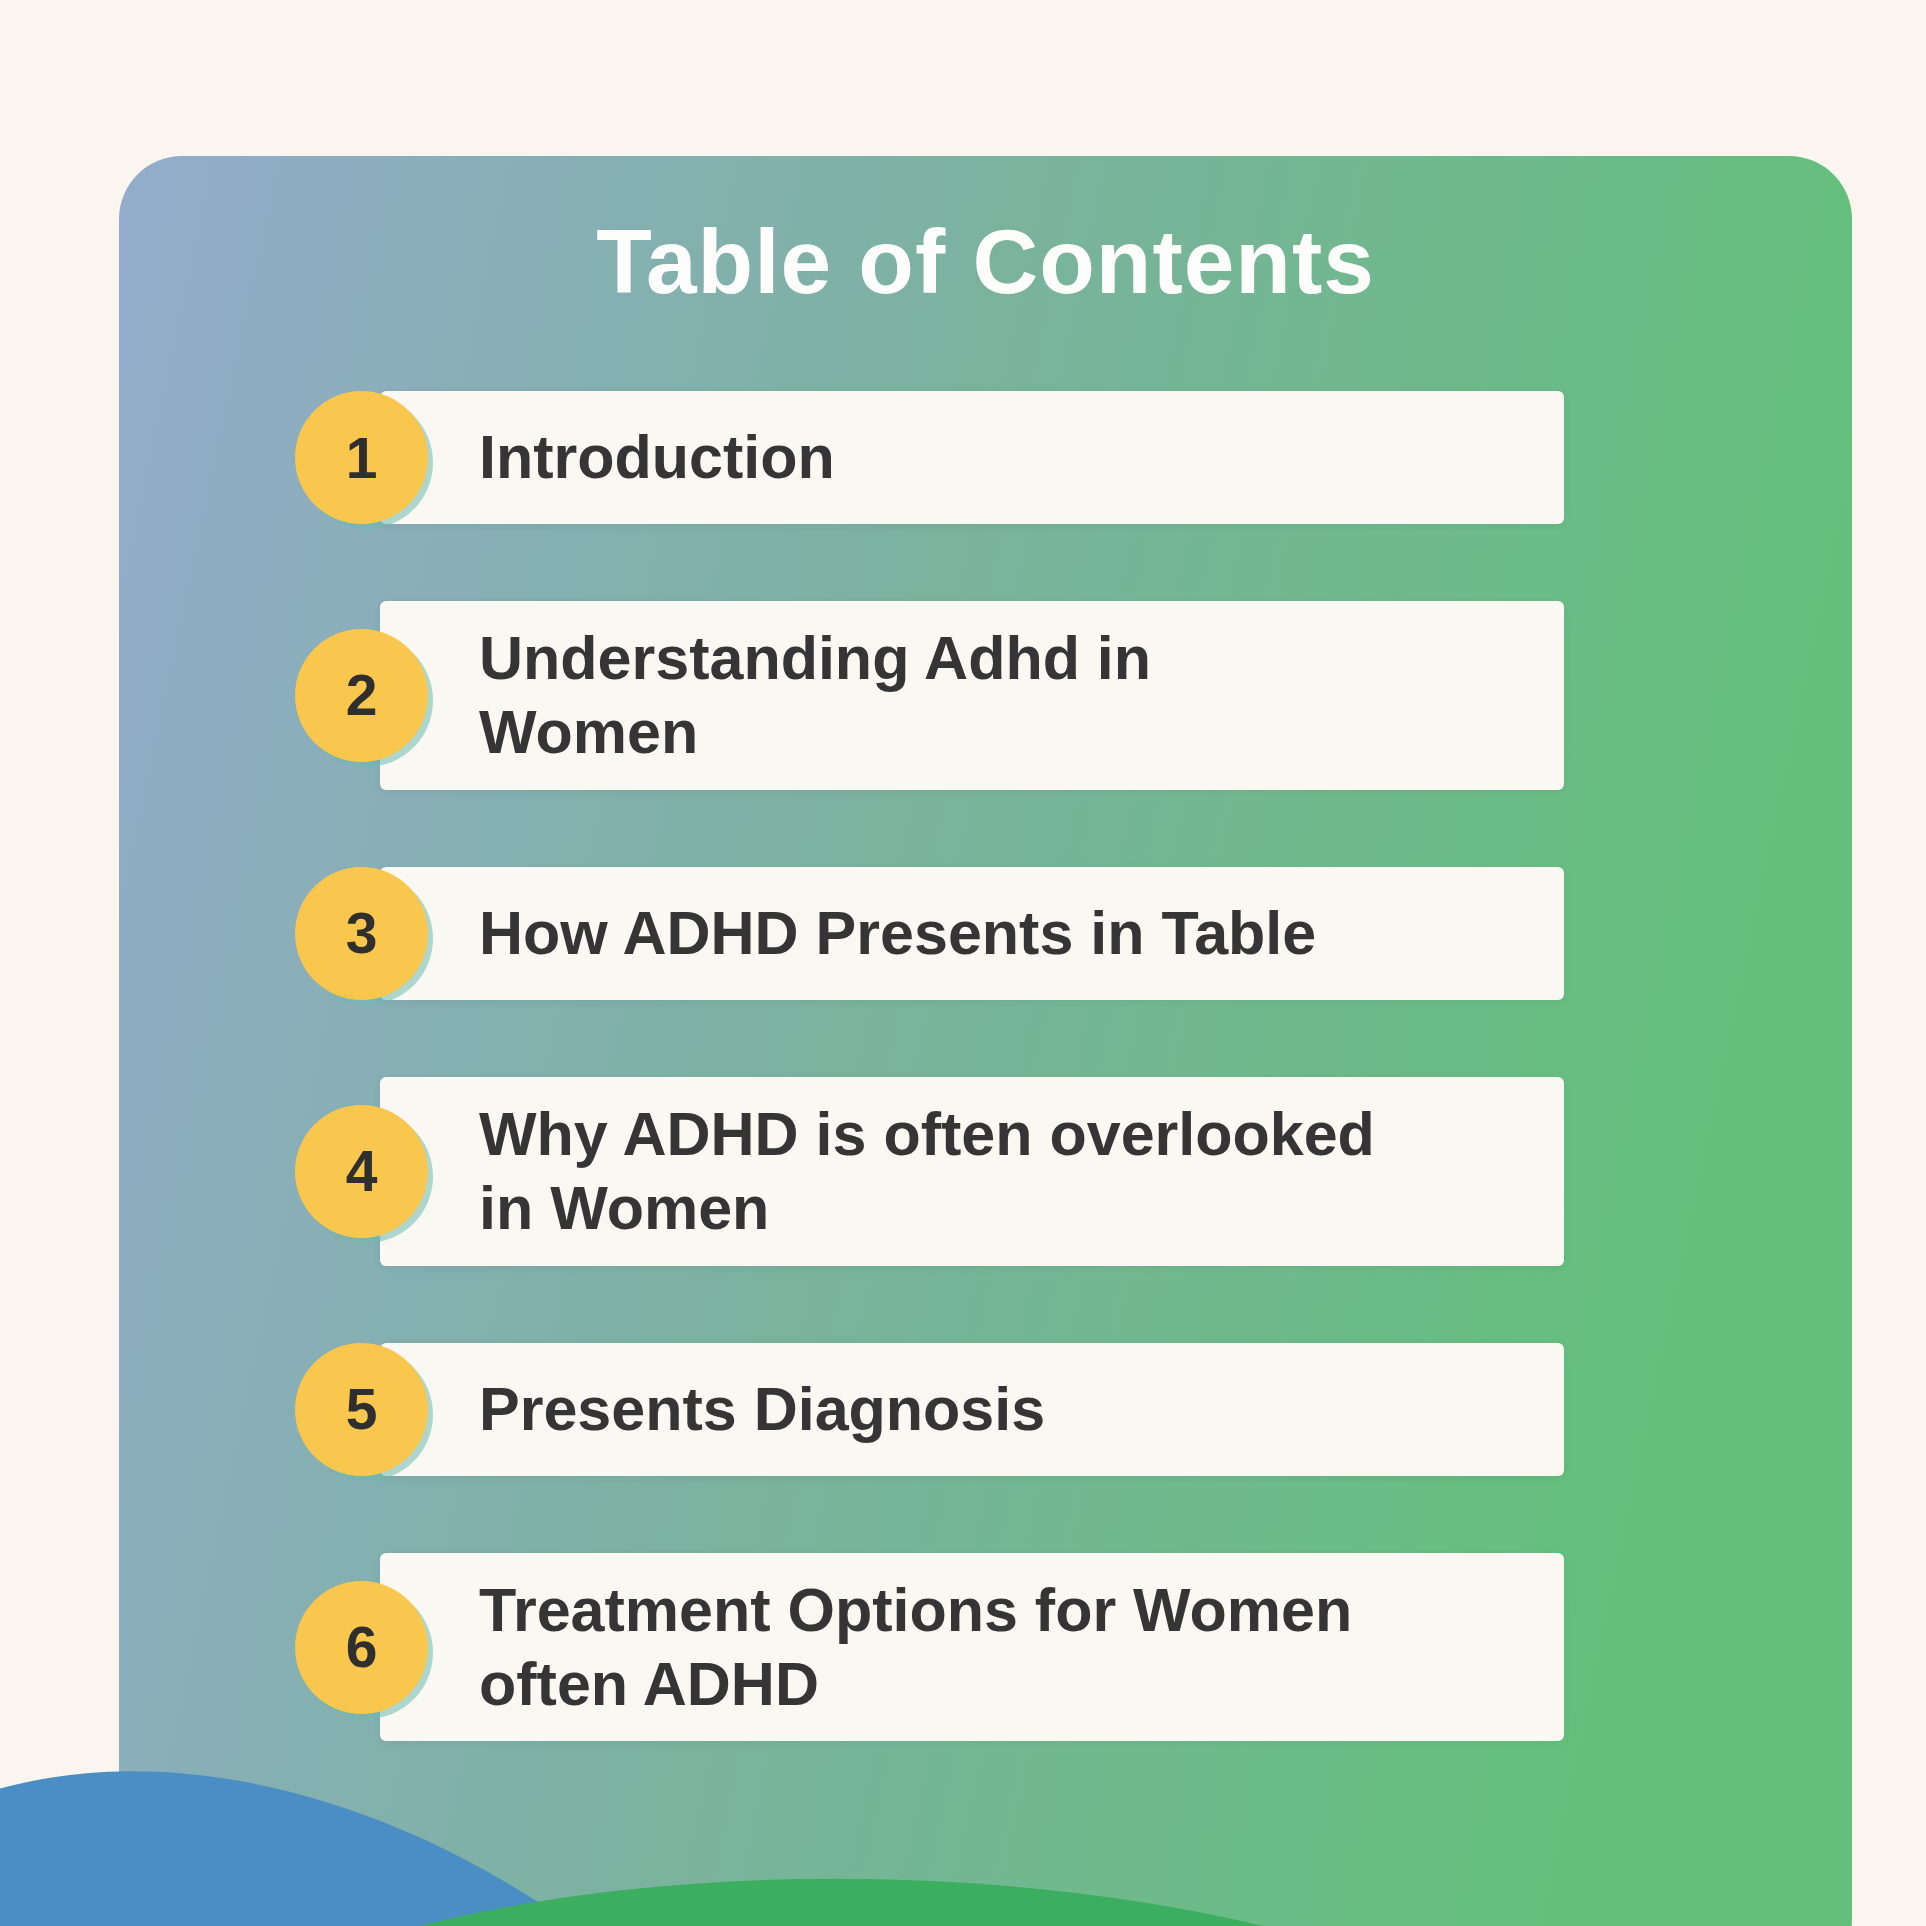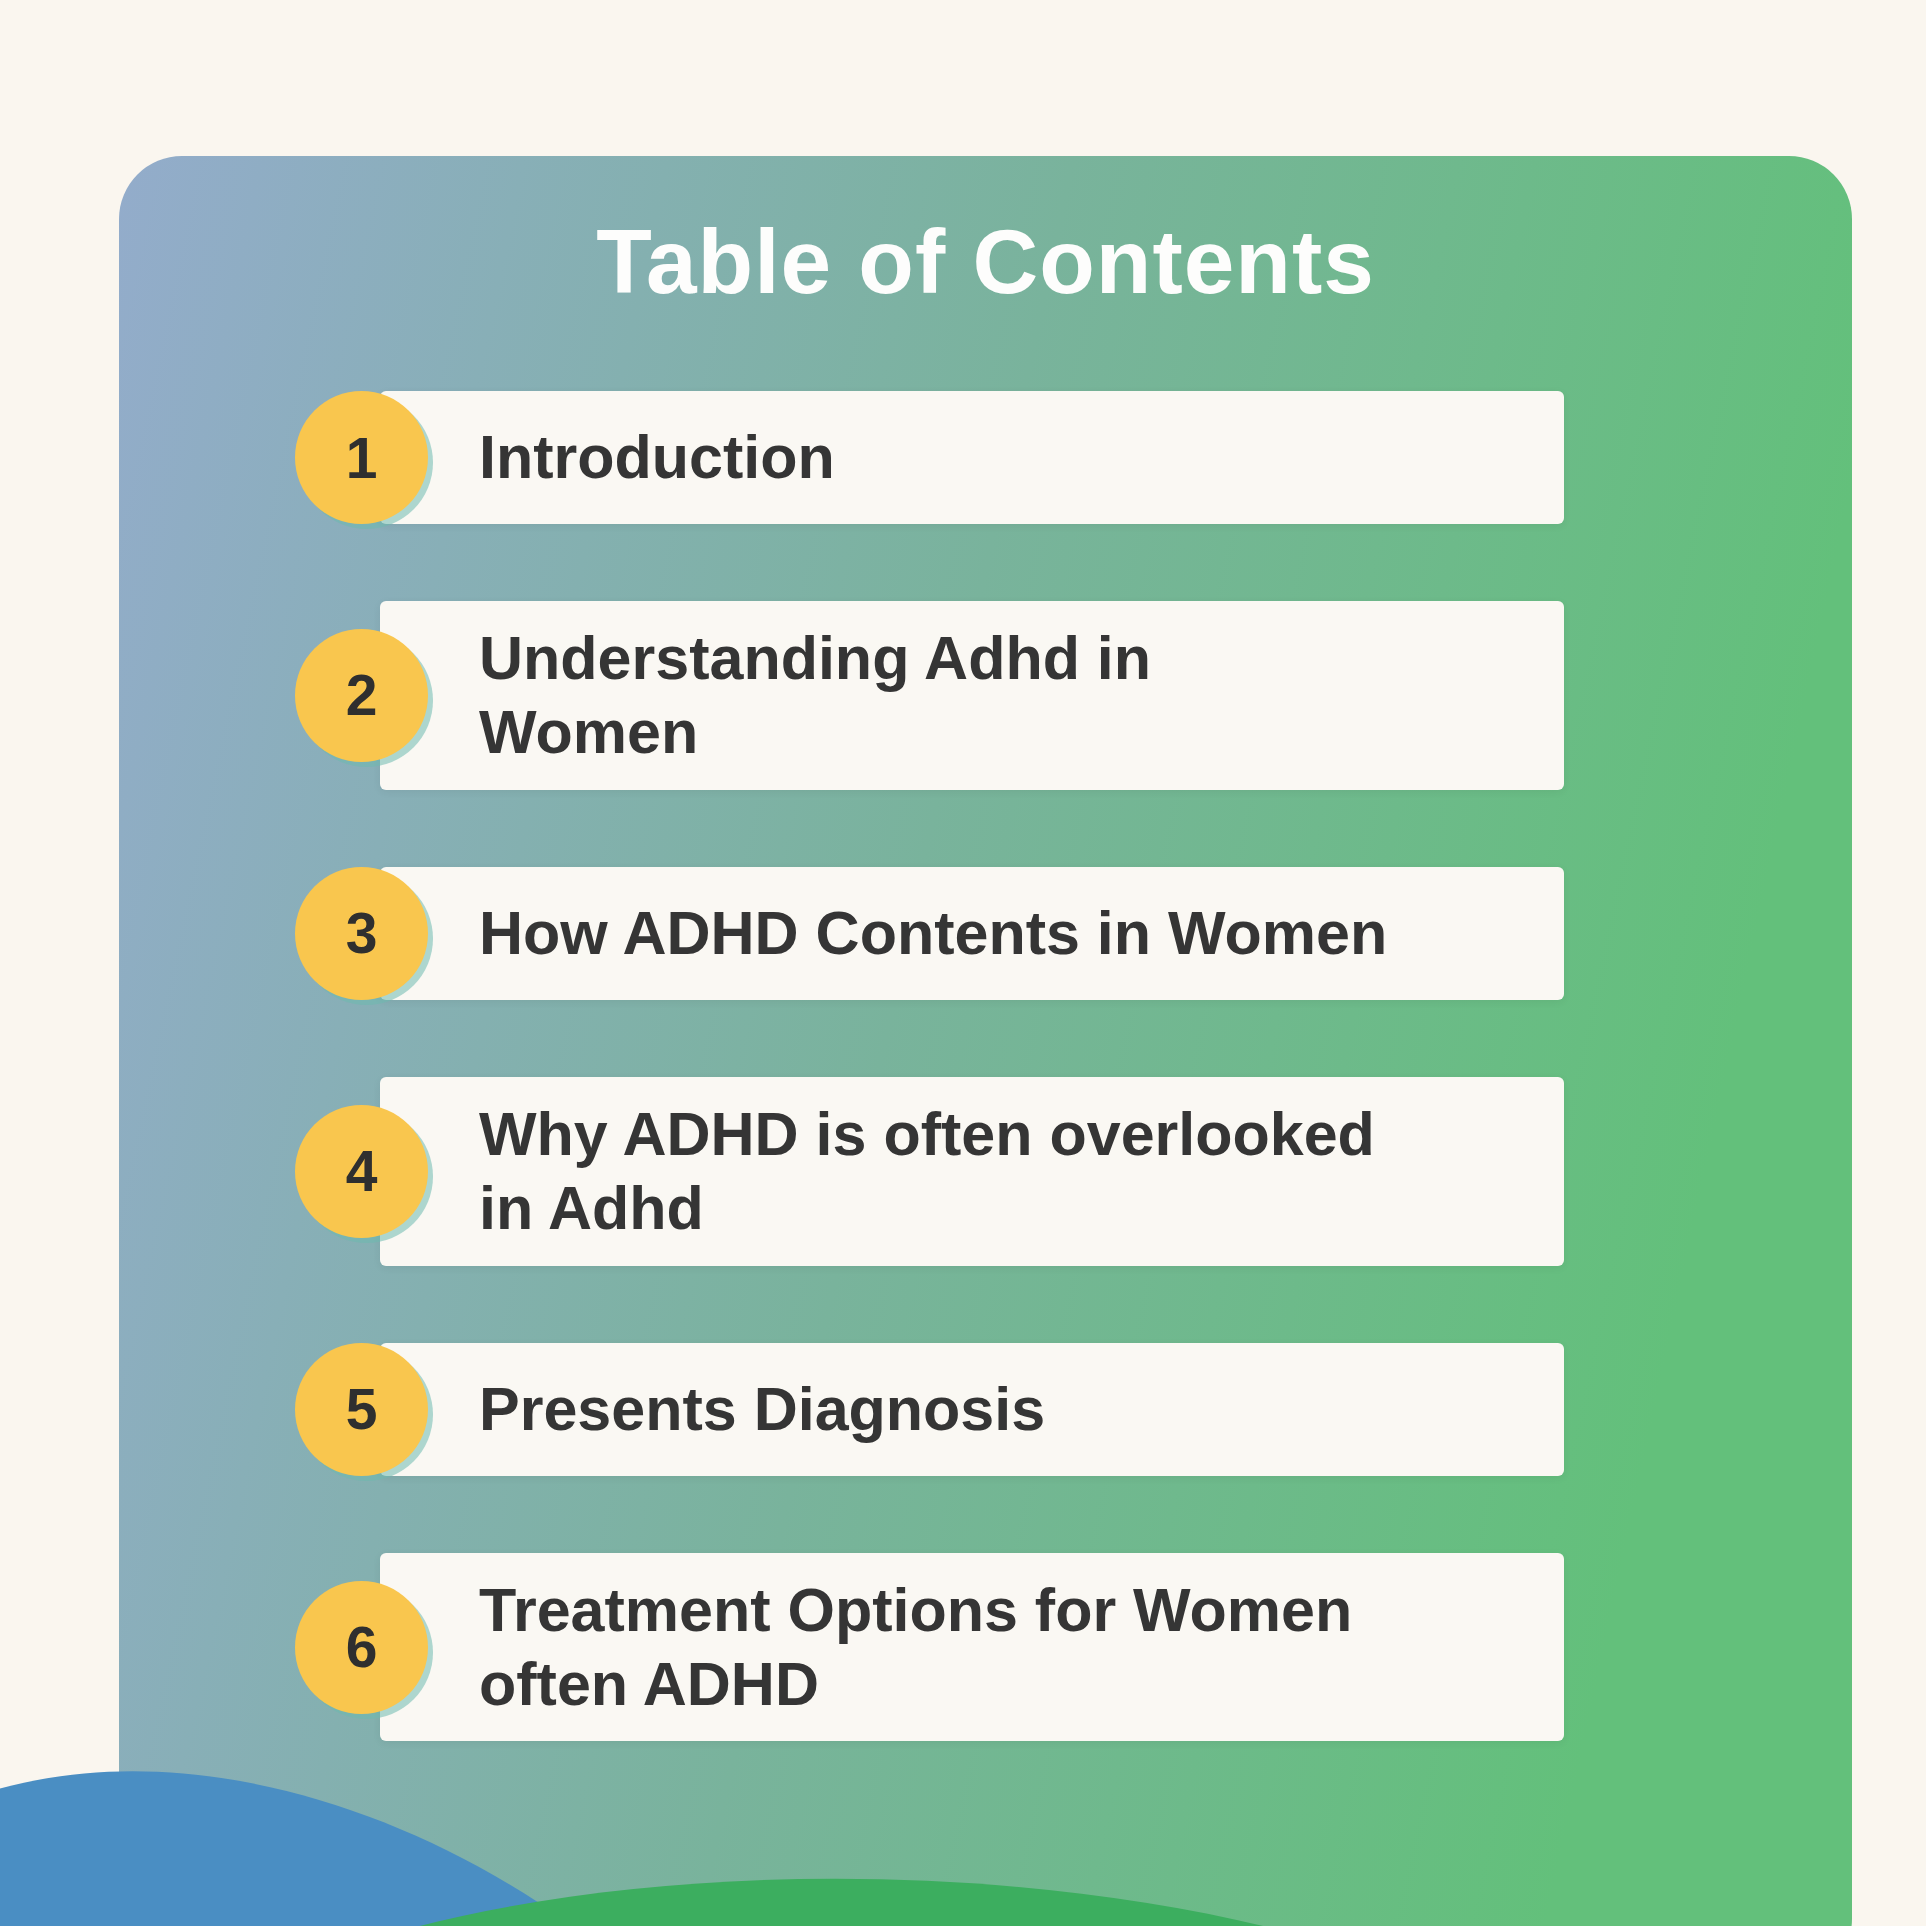--- a/index.html
+++ b/index.html
@@ -116,29 +116,29 @@
       <div class="num-circle">2</div>
       <div class="label-bar">
         <span class="label-text">Understanding Adhd in
 Women</span>
       </div>
     </div>
 
     <div class="toc-row">
       <div class="num-circle">3</div>
       <div class="label-bar">
-        <span class="label-text">How ADHD Contents in Women</span>
+        <span class="label-text">How ADHD Presents in Table</span>
       </div>
     </div>
 
     <div class="toc-row">
       <div class="num-circle">4</div>
       <div class="label-bar">
         <span class="label-text">Why ADHD is often overlooked
-in Adhd</span>
+in Women</span>
       </div>
     </div>
 
     <div class="toc-row">
       <div class="num-circle">5</div>
       <div class="label-bar">
         <span class="label-text">Presents Diagnosis</span>
       </div>
     </div>
 

